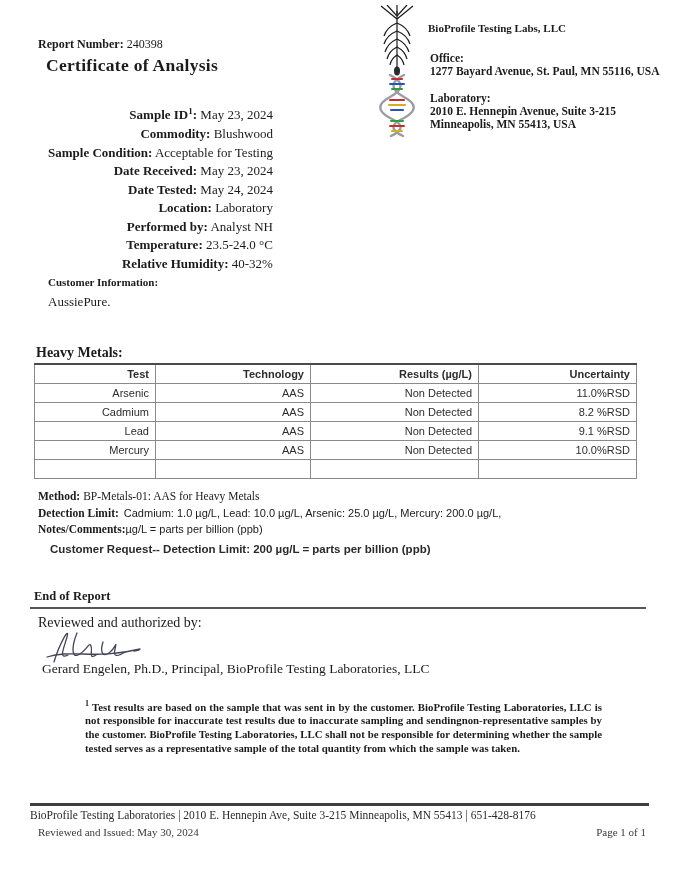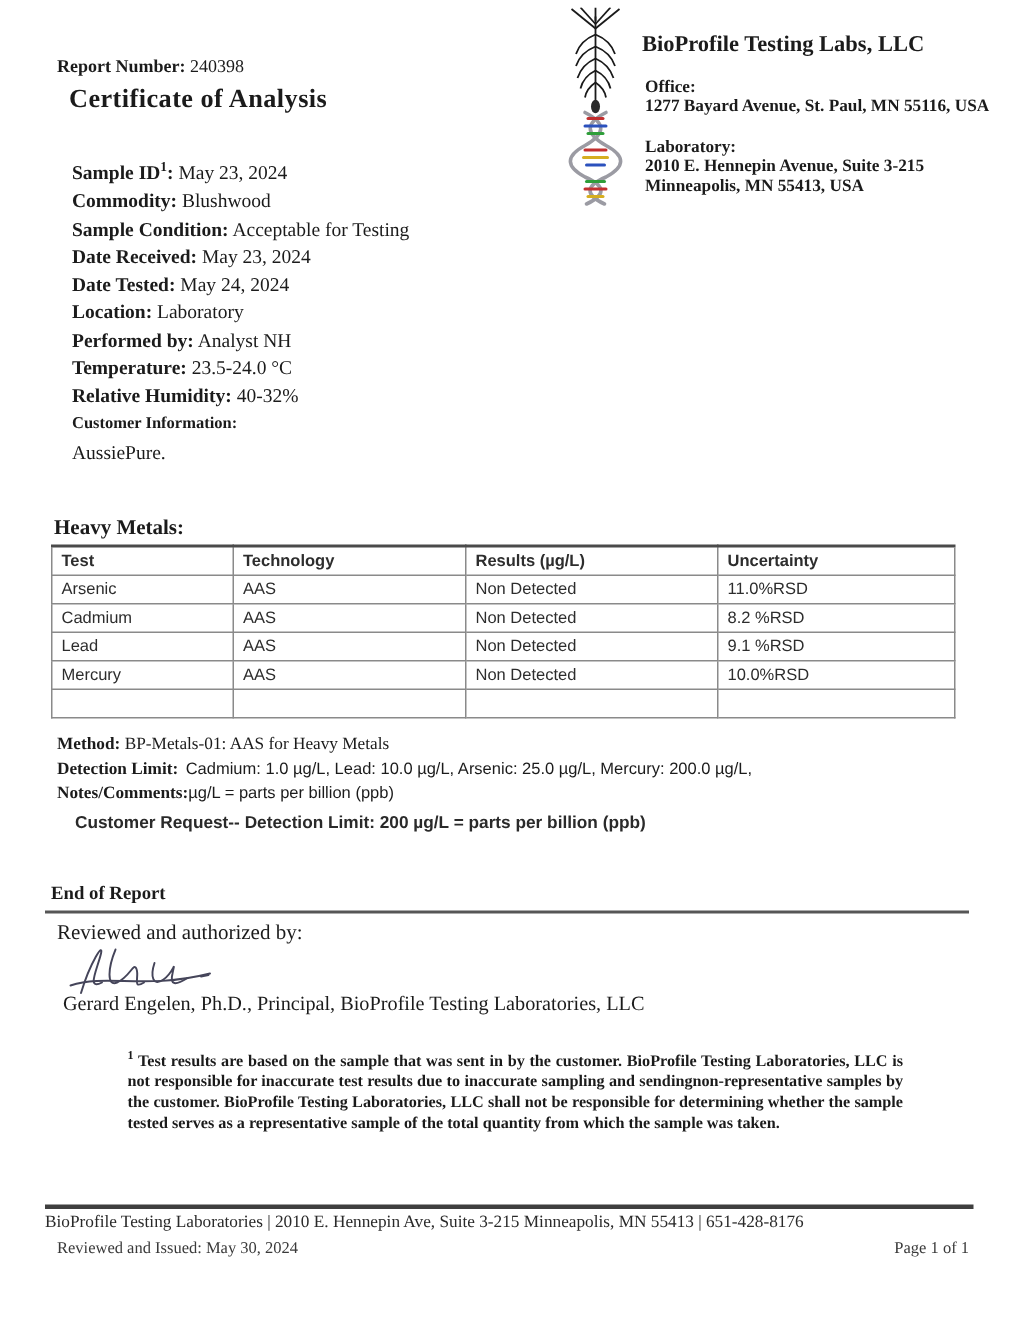--- a/index.html
+++ b/index.html
@@ -7,43 +7,43 @@
         font-family:"Liberation Serif", serif;color:#1b1b1b;}
   .abs{position:absolute;}
   .b{font-weight:bold;}
 
   
   .report-number{left:38px;top:37px;font-size:12px;}
   .report-number .num{font-weight:normal;}
   .doc-title{left:46px;top:55px;font-size:17.5px;font-weight:bold;letter-spacing:.3px;}
 
   .logo{left:370px;top:5px;width:54px;height:134px;}
-  .company-name{left:428px;top:22px;font-size:15px;font-weight:bold;}
+  .company-name{left:428px;top:22px;font-size:11px;font-weight:bold;}
   .office-label{left:430px;top:52px;font-size:11.5px;font-weight:bold;}
   .office-addr{left:430px;top:65px;font-size:11.5px;font-weight:bold;}
   .lab-label{left:430px;top:92px;font-size:11.5px;font-weight:bold;}
   .lab-addr1{left:430px;top:105px;font-size:11.5px;font-weight:bold;}
   .lab-addr2{left:430px;top:118px;font-size:11.5px;font-weight:bold;}
 
   
-  .sample-block{left:48px;top:102px;font-size:13px;}
+  .sample-block{left:48px;top:102px;font-size:13px;text-align:right;}
   .sample-block .line{line-height:18.6px;white-space:nowrap;}
   .sample-block sup{font-size:9px;font-weight:bold;}
   .val{font-weight:normal;}
 
   .customer-heading{left:48px;top:276px;font-size:11px;font-weight:bold;}
   .customer-name{left:48px;top:294px;font-size:13px;}
 
   
   .hm-heading{left:36px;top:345px;font-size:14px;font-weight:bold;}
   table.hm{position:absolute;left:34px;top:363px;width:602px;border-collapse:collapse;
            font-family:"Liberation Sans", sans-serif;font-size:11px;color:#2d2d2d;
            border-top:2px solid #4a4a4a;table-layout:fixed;}
   table.hm th, table.hm td{border:1px solid #8a8a8a;padding:2px 6px;height:14px;
-           text-align:left;overflow:hidden;white-space:nowrap;}
+           text-align:right;overflow:hidden;white-space:nowrap;}
   table.hm th{font-weight:bold;}
 
   
   .method-block{left:38px;top:488px;font-size:11.5px;}
   .method-block .line{line-height:16.5px;white-space:nowrap;}
   .m-val-serif{font-weight:normal;margin-left:3px;}
   .m-val-sans{font-weight:normal;margin-left:5px;font-family:"Liberation Sans", sans-serif;font-size:11px;}
   .m-val-sans-tight{font-weight:normal;margin-left:0;font-family:"Liberation Sans", sans-serif;font-size:11px;}
   .customer-request{left:38px;top:543px;font-family:"Liberation Sans", sans-serif;
                     font-size:11.5px;font-weight:bold;color:#2a2a2a;margin-left:12px;}

